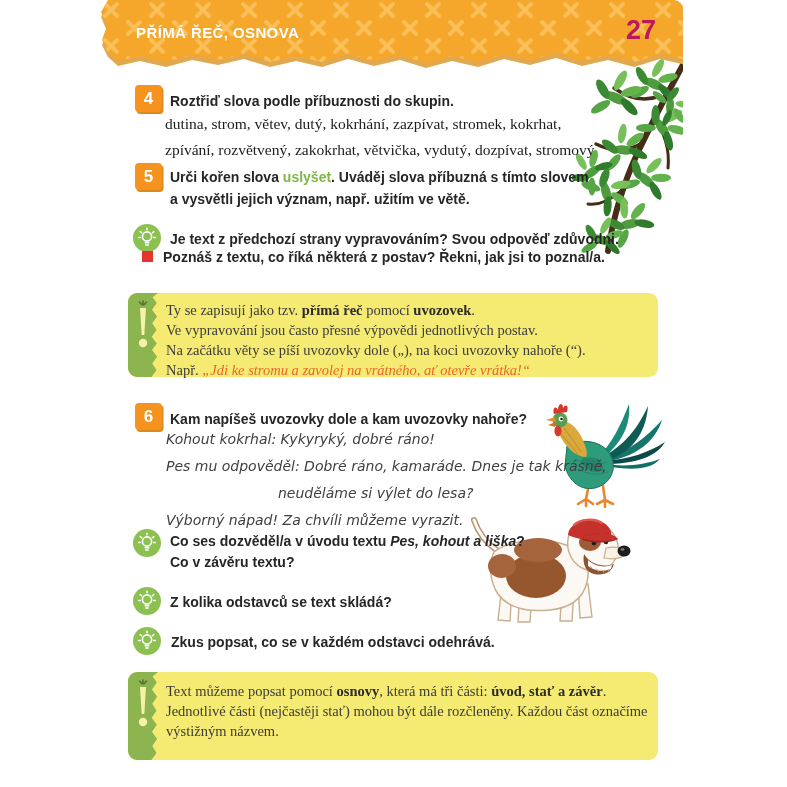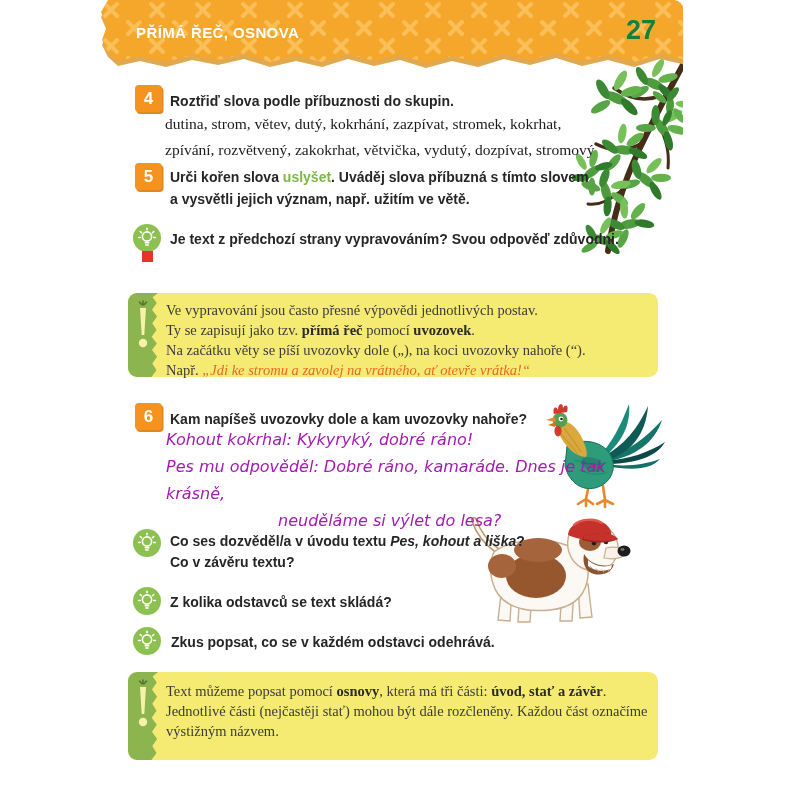--- a/index.html
+++ b/index.html
@@ -3,37 +3,37 @@
 <meta charset="utf-8">
 <style>
   html,body{margin:0;padding:0;background:#ffffff;}
   .page{position:relative;width:683px;height:787px;background:#ffffff;overflow:hidden;
         font-family:"Liberation Sans",sans-serif;border-radius:9px;}
 
   
   .hdr{position:absolute;left:100px;top:0;width:687px;height:78px;z-index:5;}
   .hdr-title{position:absolute;left:136px;top:24px;z-index:6;color:#ffffff;font-weight:bold;
              font-size:15px;letter-spacing:.4px;}
-  .hdr-num{position:absolute;left:626px;top:15px;z-index:6;color:#15803d;font-weight:bold;font-size:27px;}
+  .hdr-num{position:absolute;left:626px;top:15px;z-index:6;color:#be185d;font-weight:bold;font-size:27px;}
 
   
   .badge{position:absolute;width:27px;height:27px;background:#F6921E;border-radius:4px;
          color:#fff;font-weight:bold;font-size:17px;display:flex;align-items:center;
          justify-content:center;box-shadow:1.5px 2px 0 #DB8A1E;z-index:4;}
 
   
   .prompt{position:absolute;font-weight:bold;font-size:14px;color:#262626;line-height:22px;z-index:4;}
   .root-green{color:#7DB842;}
   .words{position:absolute;left:165px;top:111px;font-family:"Liberation Serif",serif;
          font-size:15.5px;line-height:26px;color:#1c1c1c;z-index:4;}
   .qrow-text{position:absolute;font-weight:bold;font-size:14px;color:#262626;line-height:21px;z-index:4;}
   .italic{font-style:italic;}
 
   .dialogue{position:absolute;left:166px;top:426px;width:450px;font-family:"DejaVu Sans",sans-serif;
-            font-style:italic;font-size:16px;line-height:27px;color:#a21caf;z-index:4;}
+            font-style:italic;font-size:14px;line-height:27px;color:#404040;z-index:4;}
   .dialogue .indent{padding-left:112px;}
 
   
   .bulb{position:absolute;width:28px;height:28px;z-index:4;}
   .redsq{position:absolute;left:142px;width:11px;height:11px;background:#E5342B;z-index:4;}
 
   
   .infobox{position:absolute;left:128px;width:530px;background:#F6EB72;border-radius:9px;z-index:4;}
   .greenbar{position:absolute;left:0;top:0;bottom:0;width:30px;background:#8CB54F;
             border-radius:9px 0 0 9px;
@@ -177,45 +177,47 @@
   <svg class="bulb" style="left:133px;top:224px;" viewBox="0 0 28 28">
     <circle cx="14" cy="14" r="14" fill="#8CC152"></circle>
     <g stroke="#fff" fill="none" stroke-width="1.6" stroke-linecap="round">
       <circle cx="14" cy="12.5" r="4.6"></circle>
       <path d="M12.2,18.8 h3.6 M12.8,21 h2.4"></path>
       <path d="M14,4.2 v1.6 M7.2,7.5 l1.2,1.1 M20.8,7.5 l-1.2,1.1 M5.6,13.5 h1.7 M20.7,13.5 h1.7"></path>
     </g>
   </svg>
   <div class="qrow-text" style="left:170px;top:229px;">Je text z předchozí strany vypravováním? Svou odpověď zdůvodni.</div>
   <div class="redsq" style="top:251px;"></div>
+  <div class="qrow-text" style="left:163px;top:247px;">Poznáš z textu, co říká některá z postav? Řekni, jak jsi to poznal/a.</div>
 
   <div class="infobox" style="top:293px;height:84px;">
     <div class="greenbar">
       <svg class="excl" width="18" height="58" viewBox="0 0 18 58">
         <g stroke="#55742F" stroke-width="1.6" stroke-linecap="round">
           <path d="M9,2 v4 M5.5,3 l2.2,2.6 M12.5,3 l-2.2,2.6"></path>
         </g>
         <path d="M6,9 L12,9 L10.3,36 L7.7,36 Z" fill="#F7F2A8"></path>
         <circle cx="9" cy="44" r="4.2" fill="#F7F2A8"></circle>
       </svg>
     </div>
     <div class="ibtext" style="top:7px;">
+      <div><span>Ty se zapisují jako tzv. </span><b>přímá řeč</b><span> pomocí </span><b>uvozovek</b><span>.</span></div>
       <div>Ve vypravování jsou často přesné výpovědi jednotlivých postav.</div>
-      <div><span>Ty se zapisují jako tzv. </span><b>přímá řeč</b><span> pomocí </span><b>uvozovek</b><span>.</span></div>
       <div>Na začátku věty se píší uvozovky dole („), na koci uvozovky nahoře (“).</div>
       <div><span>Např. </span><span class="quote-orange">„Jdi ke stromu a zavolej na vrátného, ať otevře vrátka!“</span></div>
     </div>
   </div>
 
   <div class="badge" style="left:135px;top:403px;">6</div>
   <div class="prompt" style="left:170px;top:408px;">Kam napíšeš uvozovky dole a kam uvozovky nahoře?</div>
   <div class="dialogue">
     <div>Kohout kokrhal: Kykyryký, dobré ráno!</div>
     <div>Pes mu odpověděl: Dobré ráno, kamaráde. Dnes je tak krásně,</div>
     <div class="indent">neuděláme si výlet do lesa?</div>
+    <div>Výborný nápad! Za chvíli můžeme vyrazit.</div>
   </div>
 
   <svg class="bulb" style="left:133px;top:529px;" viewBox="0 0 28 28">
     <circle cx="14" cy="14" r="14" fill="#8CC152"></circle>
     <g stroke="#fff" fill="none" stroke-width="1.6" stroke-linecap="round">
       <circle cx="14" cy="12.5" r="4.6"></circle>
       <path d="M12.2,18.8 h3.6 M12.8,21 h2.4"></path>
       <path d="M14,4.2 v1.6 M7.2,7.5 l1.2,1.1 M20.8,7.5 l-1.2,1.1 M5.6,13.5 h1.7 M20.7,13.5 h1.7"></path>
     </g>
   </svg>

